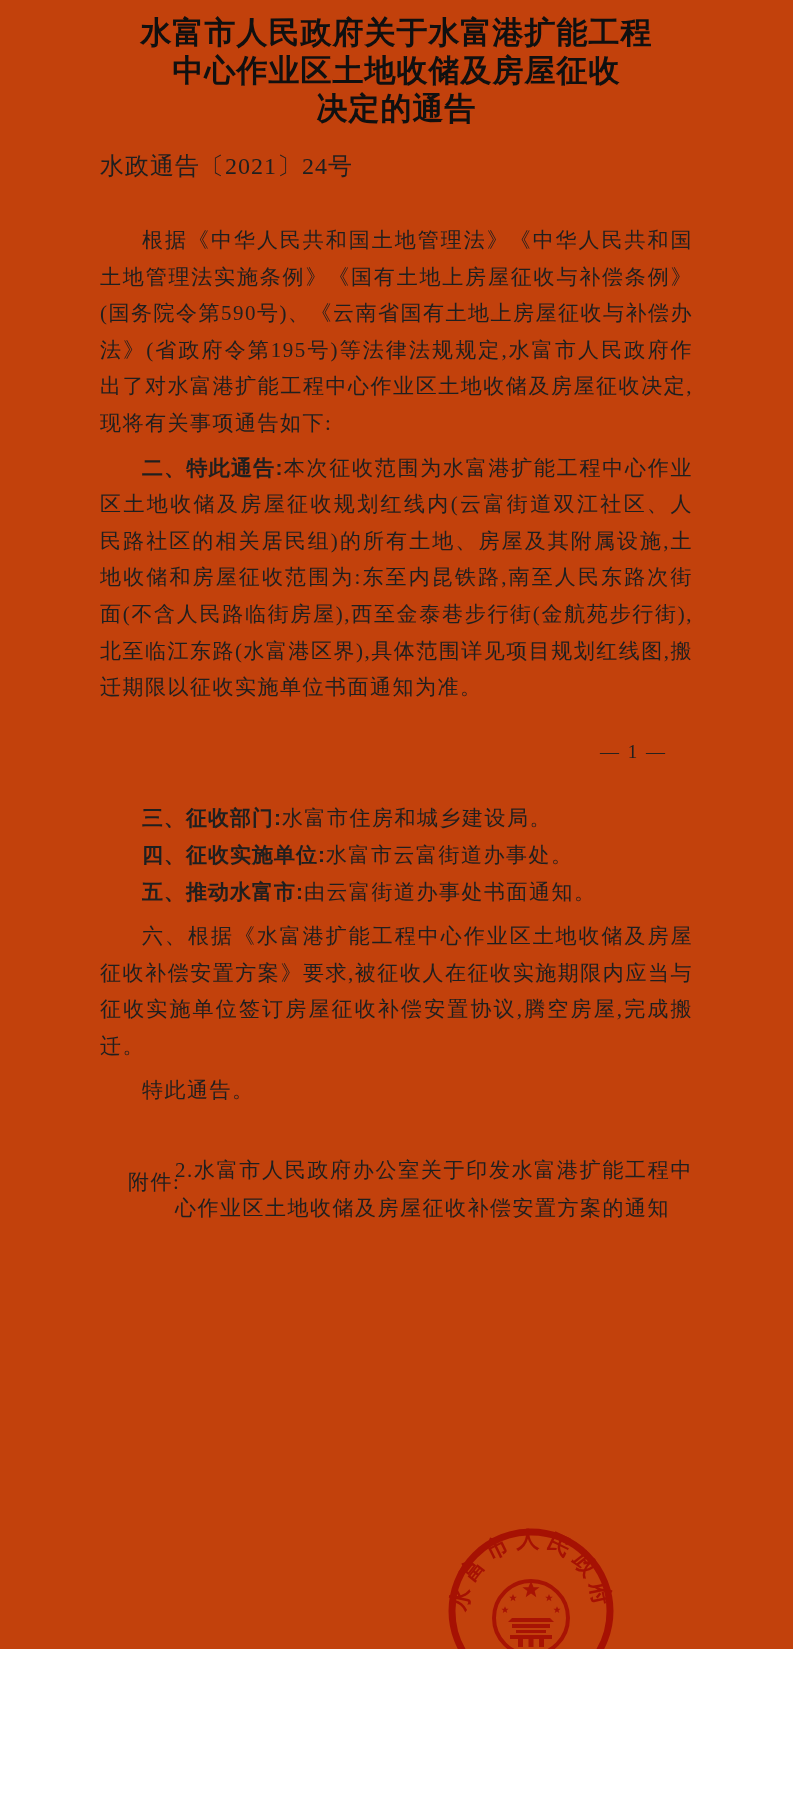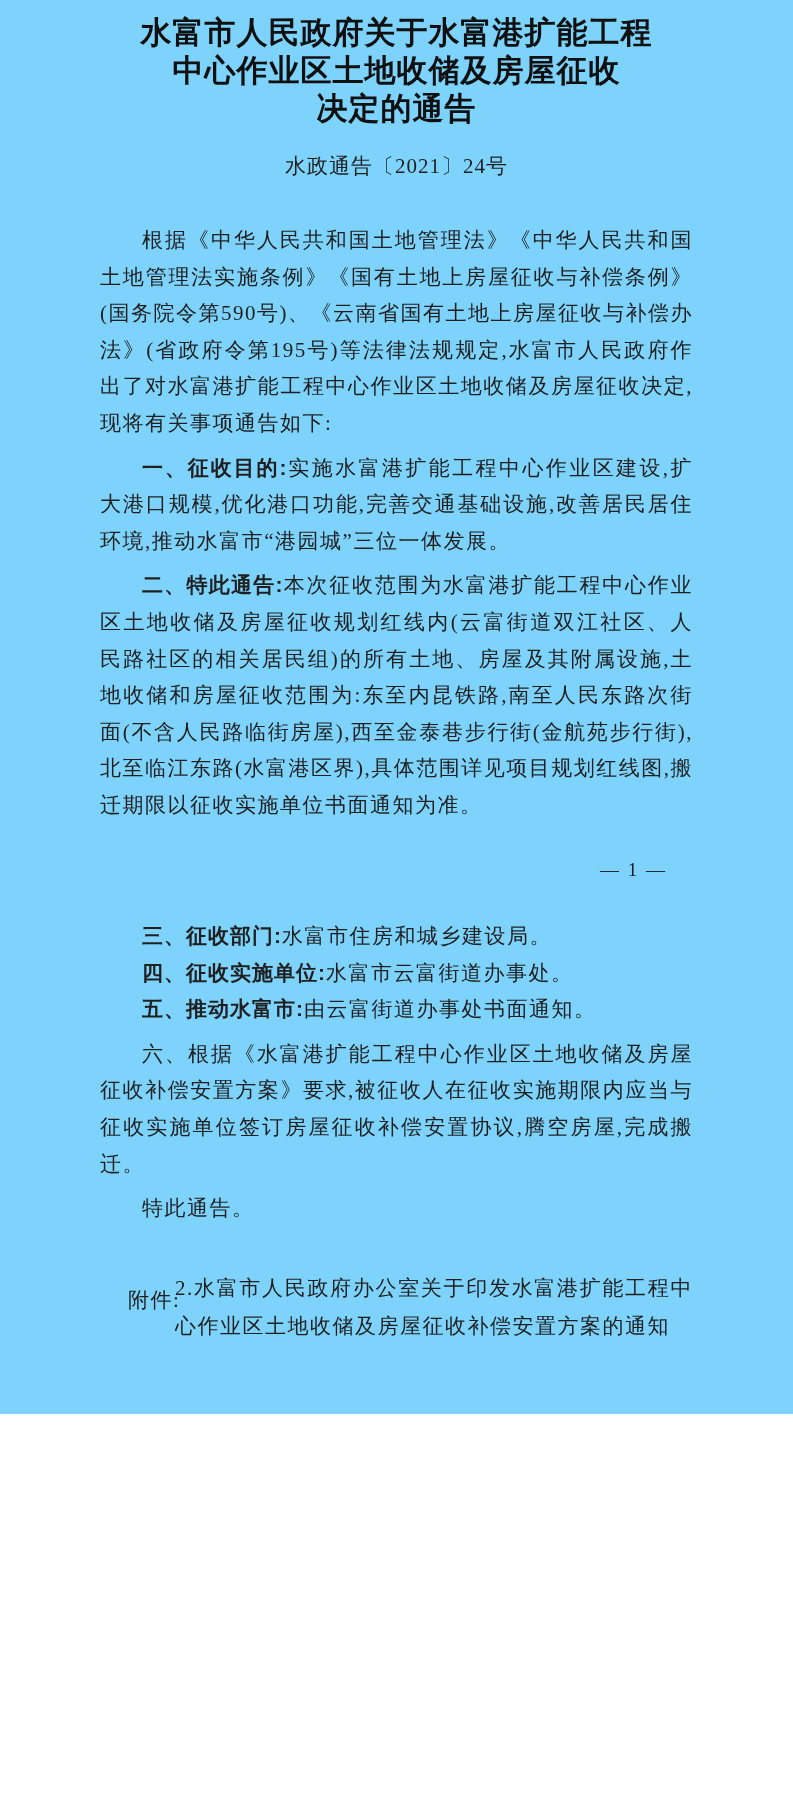--- a/index.html
+++ b/index.html
@@ -1,37 +1,37 @@
 <!DOCTYPE html>
 <html><head>
 <meta charset="utf-8">
 <style>
   html,body { margin:0; padding:0; background:#ffffff; }
   .page {
     position: relative;
     width: 793px;
-    height: 1414px;
-    background: #7dd3fc;
+    height: 1649px;
+    background: #c2410c;
     overflow: hidden;
     font-family: "Liberation Serif", "DejaVu Serif", serif;
     color: #1f1f1f;
   }
   .content { padding: 14px 100px 0 100px; }
 
   .title {
     text-align: center;
     font-weight: 700;
     font-size: 31px;
     line-height: 38px;
     letter-spacing: 1px;
     color: #101010;
   }
   .docnum {
-    text-align: center;
-    font-size: 21px;
+    text-align: left;
+    font-size: 24px;
     line-height: 28px;
     margin-top: 24px;
     letter-spacing: 1px;
   }
 
   .body-block {
     margin-top: 42px;
     font-size: 21px;
     line-height: 36.6px;
     letter-spacing: 1.5px;
@@ -110,21 +110,20 @@
       <div>水富市人民政府关于水富港扩能工程</div>
       <div>中心作业区土地收储及房屋征收</div>
       <div>决定的通告</div>
     </div>
 
     <div class="docnum">水政通告〔2021〕24号</div>
 
     <div class="body-block">
       <p class="para"><span>根据《中华人民共和国土地管理法》《中华人民共和国土地管理法实施条例》《国有土地上房屋征收与补偿条例》(国务院令第590号)、《云南省国有土地上房屋征收与补偿办法》(省政府令第195号)等法律法规规定,水富市人民政府作出了对水富港扩能工程中心作业区土地收储及房屋征收决定,现将有关事项通告如下:</span></p>
 
-      <p class="para gap"><span class="sec-label">一、征收目的:</span><span>实施水富港扩能工程中心作业区建设,扩大港口规模,优化港口功能,完善交通基础设施,改善居民居住环境,推动水富市“港园城”三位一体发展。</span></p>
 
       <p class="para gap"><span class="sec-label">二、特此通告:</span><span>本次征收范围为水富港扩能工程中心作业区土地收储及房屋征收规划红线内(云富街道双江社区、人民路社区的相关居民组)的所有土地、房屋及其附属设施,土地收储和房屋征收范围为:东至内昆铁路,南至人民东路次街面(不含人民路临街房屋),西至金泰巷步行街(金航苑步行街),北至临江东路(水富港区界),具体范围详见项目规划红线图,搬迁期限以征收实施单位书面通知为准。</span></p>
 
       <div class="footer1">— 1 —</div>
 
       <p class="para"><span class="sec-label">三、征收部门:</span><span>水富市住房和城乡建设局。</span></p>
 
       <p class="para"><span class="sec-label">四、征收实施单位:</span><span>水富市云富街道办事处。</span></p>
 
       <p class="para"><span class="sec-label">五、推动水富市:</span><span>由云富街道办事处书面通知。</span></p>

